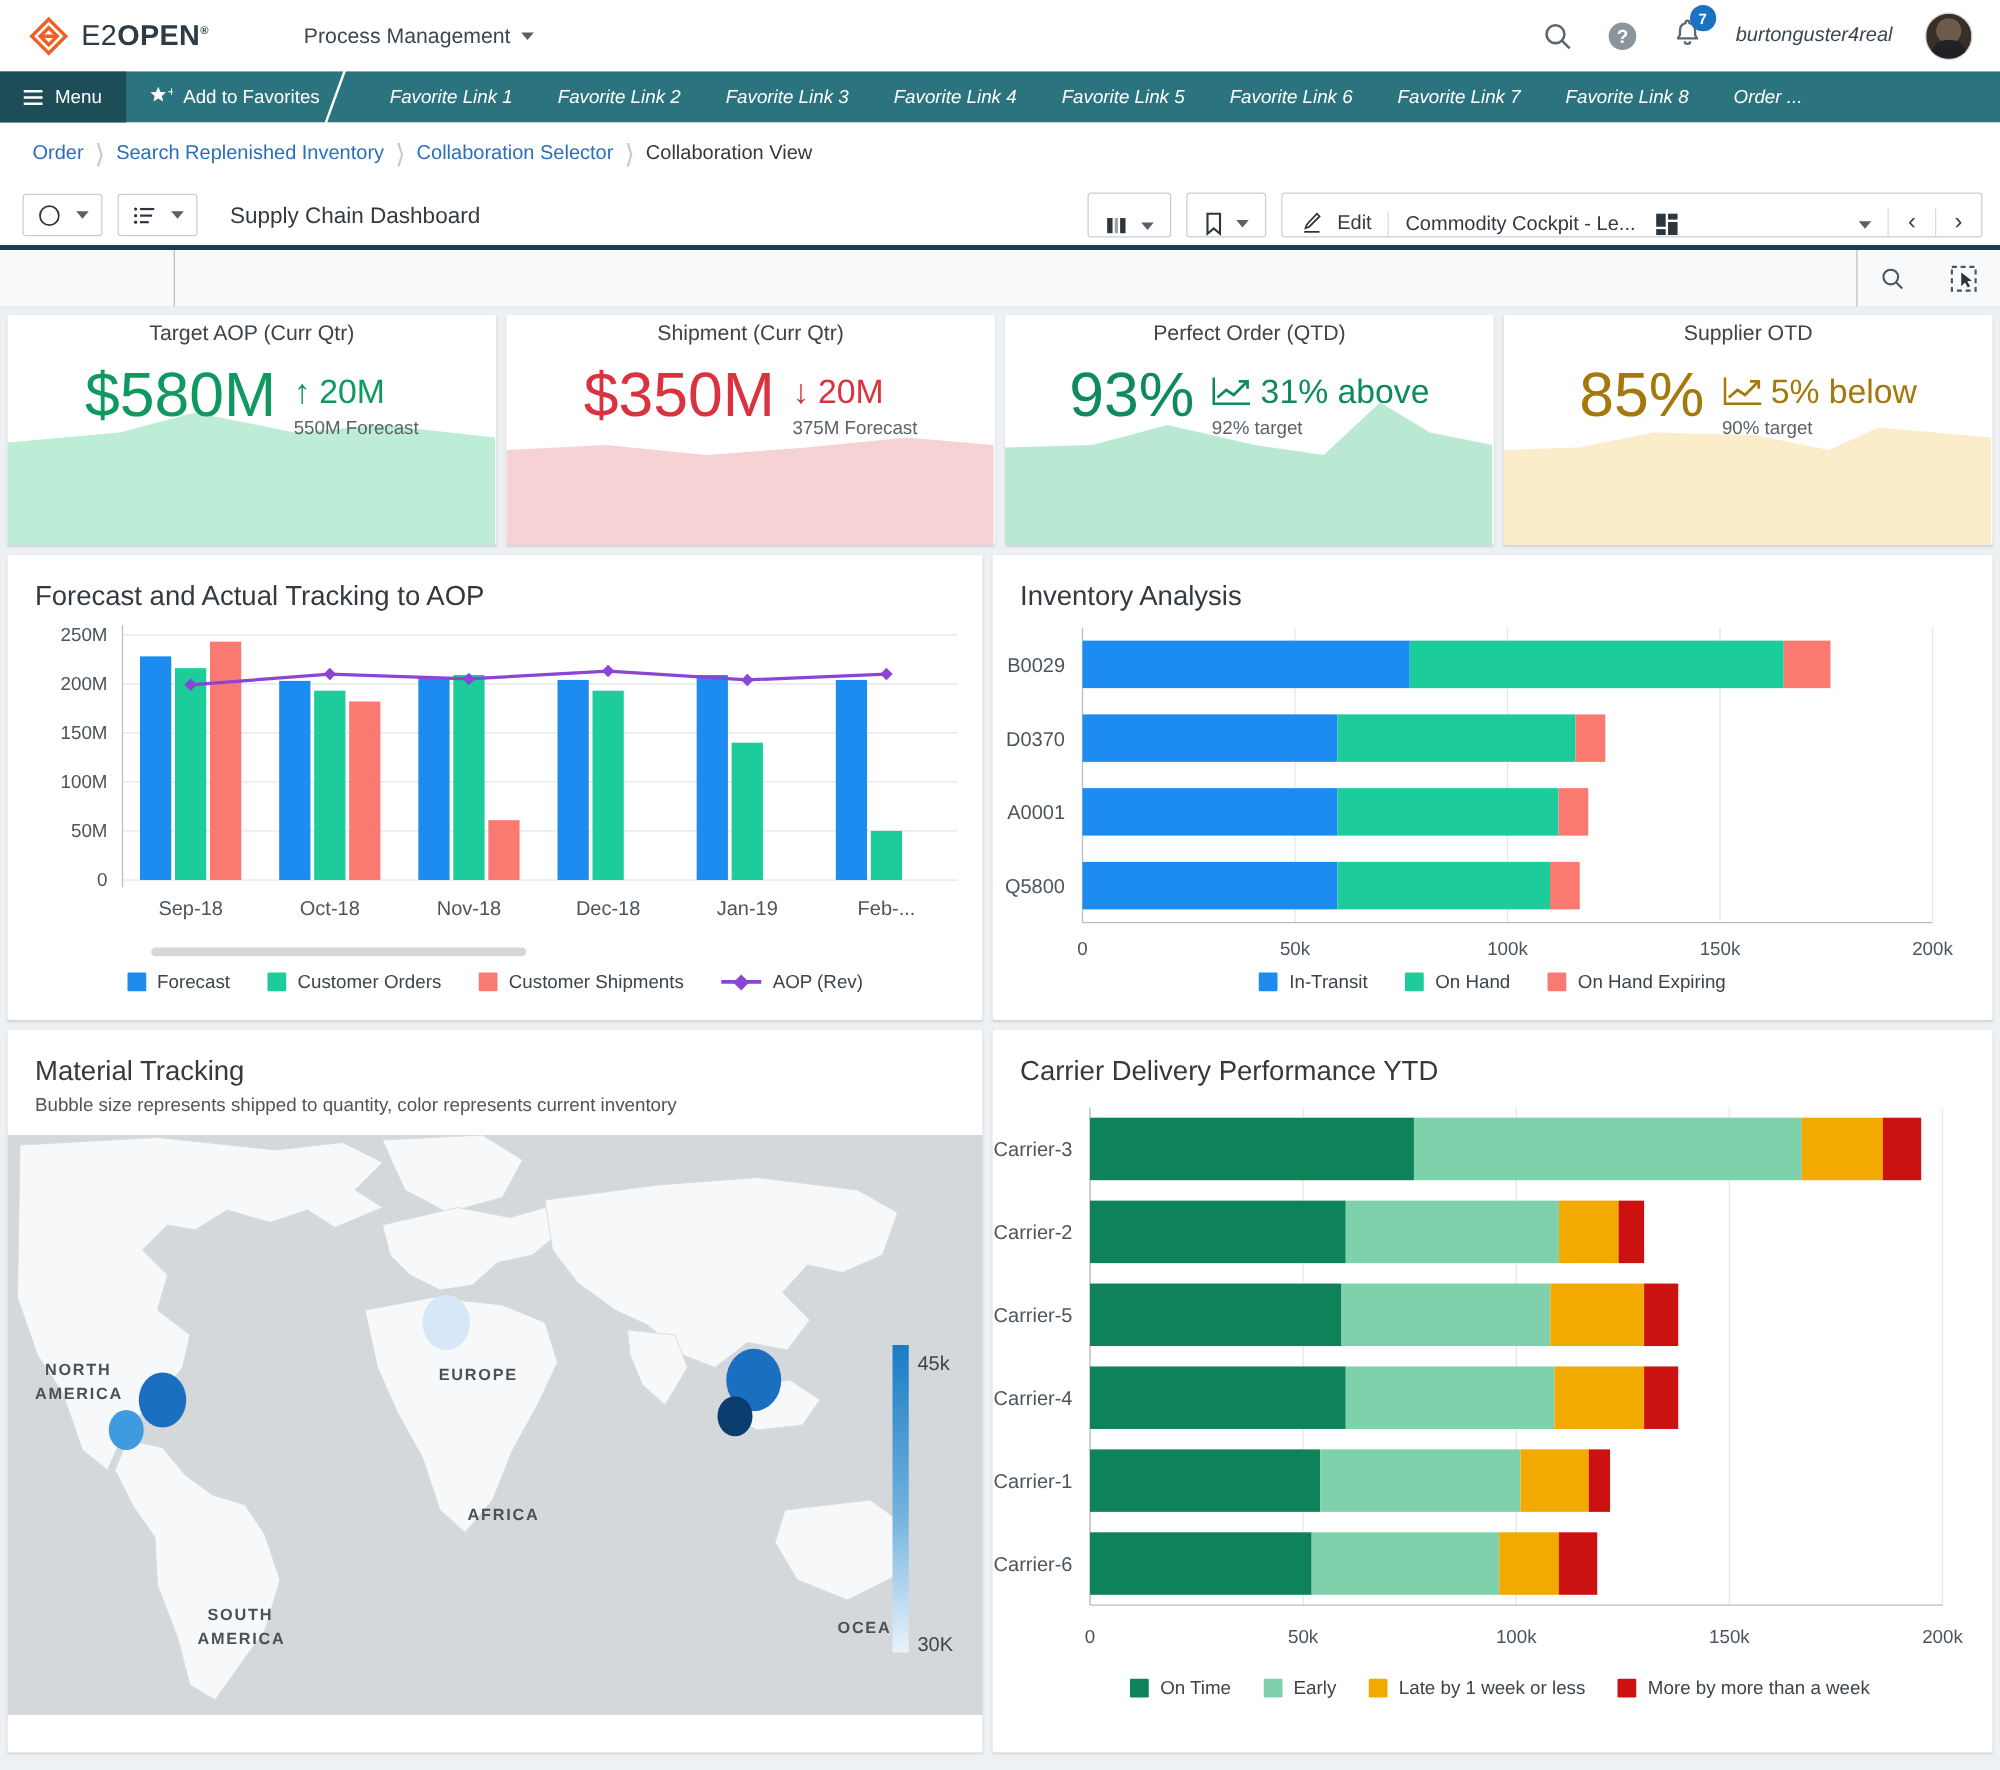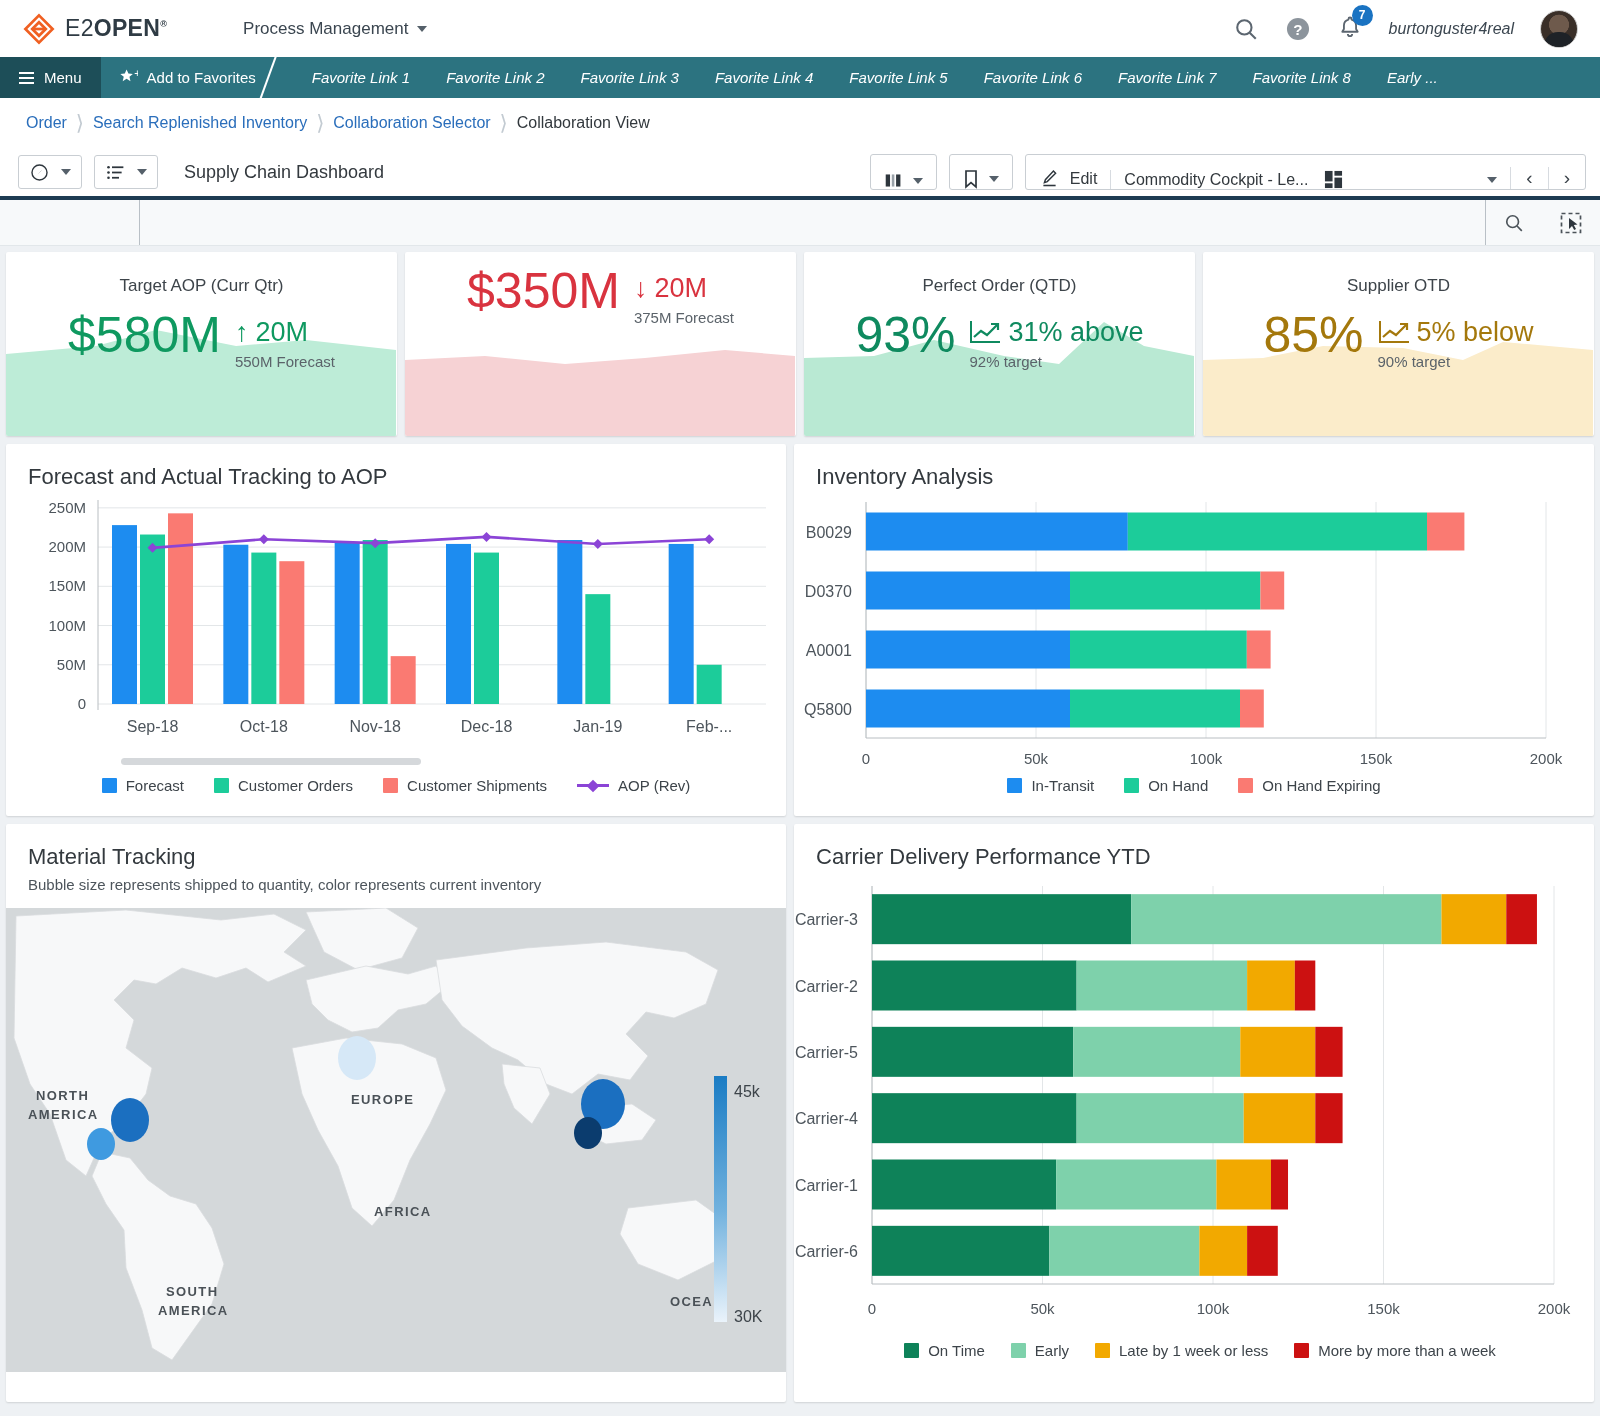--- a/index.html
+++ b/index.html
@@ -128,21 +128,21 @@
   .ss-tool { padding: 0 17px; cursor: pointer; display: flex; align-items: center; }
 
   
   .dash { padding: 6px 0 0 0; }
   .kpi-row { display: flex; gap: 8px; padding: 0 6px; }
   .kpi-card {
     flex: 1; height: 184px; background: #fff; border-radius: 2px;
     box-shadow: 0 1px 2px rgba(0,0,0,.13); position: relative; overflow: hidden;
   }
   .kpi-title {
-    text-align: center; font-size: 17px; color: #3d444a; padding-top: 24px;
+    text-align: center; font-size: 17px; color: #3d444a; padding-top: 5px;
     position: relative; z-index: 3;
   }
   .kpi-spark { position: absolute; left: 0; right: 0; bottom: 0; height: 120px; z-index: 1; }
   .kpi-body {
     position: relative; z-index: 3; display: flex; align-items: flex-start;
     justify-content: center; padding-top: 14px; gap: 14px;
   }
   .kpi-big { font-size: 50px; font-weight: 400; line-height: 1; }
   .kpi-delta-wrap { padding-top: 7px; }
   .kpi-delta { font-size: 27px; display: flex; align-items: center; gap: 7px; white-space: nowrap; }
@@ -235,21 +235,21 @@
   </div>
   <div class="fav-chev"></div>
   <div class="fav-link">Favorite Link 1</div>
   <div class="fav-link">Favorite Link 2</div>
   <div class="fav-link">Favorite Link 3</div>
   <div class="fav-link">Favorite Link 4</div>
   <div class="fav-link">Favorite Link 5</div>
   <div class="fav-link">Favorite Link 6</div>
   <div class="fav-link">Favorite Link 7</div>
   <div class="fav-link">Favorite Link 8</div>
-  <div class="fav-link">Early ...</div>
+  <div class="fav-link">Order ...</div>
 </div>
 
 <div class="crumbs">
   <span class="crumb">Order</span>
   <span class="crumb-sep">⟩</span>
   <span class="crumb">Search Replenished Inventory</span>
   <span class="crumb-sep">⟩</span>
   <span class="crumb">Collaboration Selector</span>
   <span class="crumb-sep">⟩</span>
   <span class="crumb last">Collaboration View</span>
@@ -361,20 +361,21 @@
           </div>
           <div class="kpi-sub">550M Forecast</div>
         </div>
       </div>
     </div>
 
     <div class="kpi-card">
       <svg class="kpi-spark" viewBox="0 0 390 120" preserveAspectRatio="none">
         <path d="M0,44 L80,40 L160,48 L240,42 L320,34 L390,40 L390,120 L0,120 Z" fill="#f6d2d4"></path>
       </svg>
+      <div class="kpi-title">Shipment (Curr Qtr)</div>
       <div class="kpi-body">
         <div class="kpi-big" style="color:#d9333f">$350M</div>
         <div class="kpi-delta-wrap">
           <div class="kpi-delta" style="color:#d9333f">
             <span>↓</span>
             <span>20M</span>
           </div>
           <div class="kpi-sub">375M Forecast</div>
         </div>
       </div>

